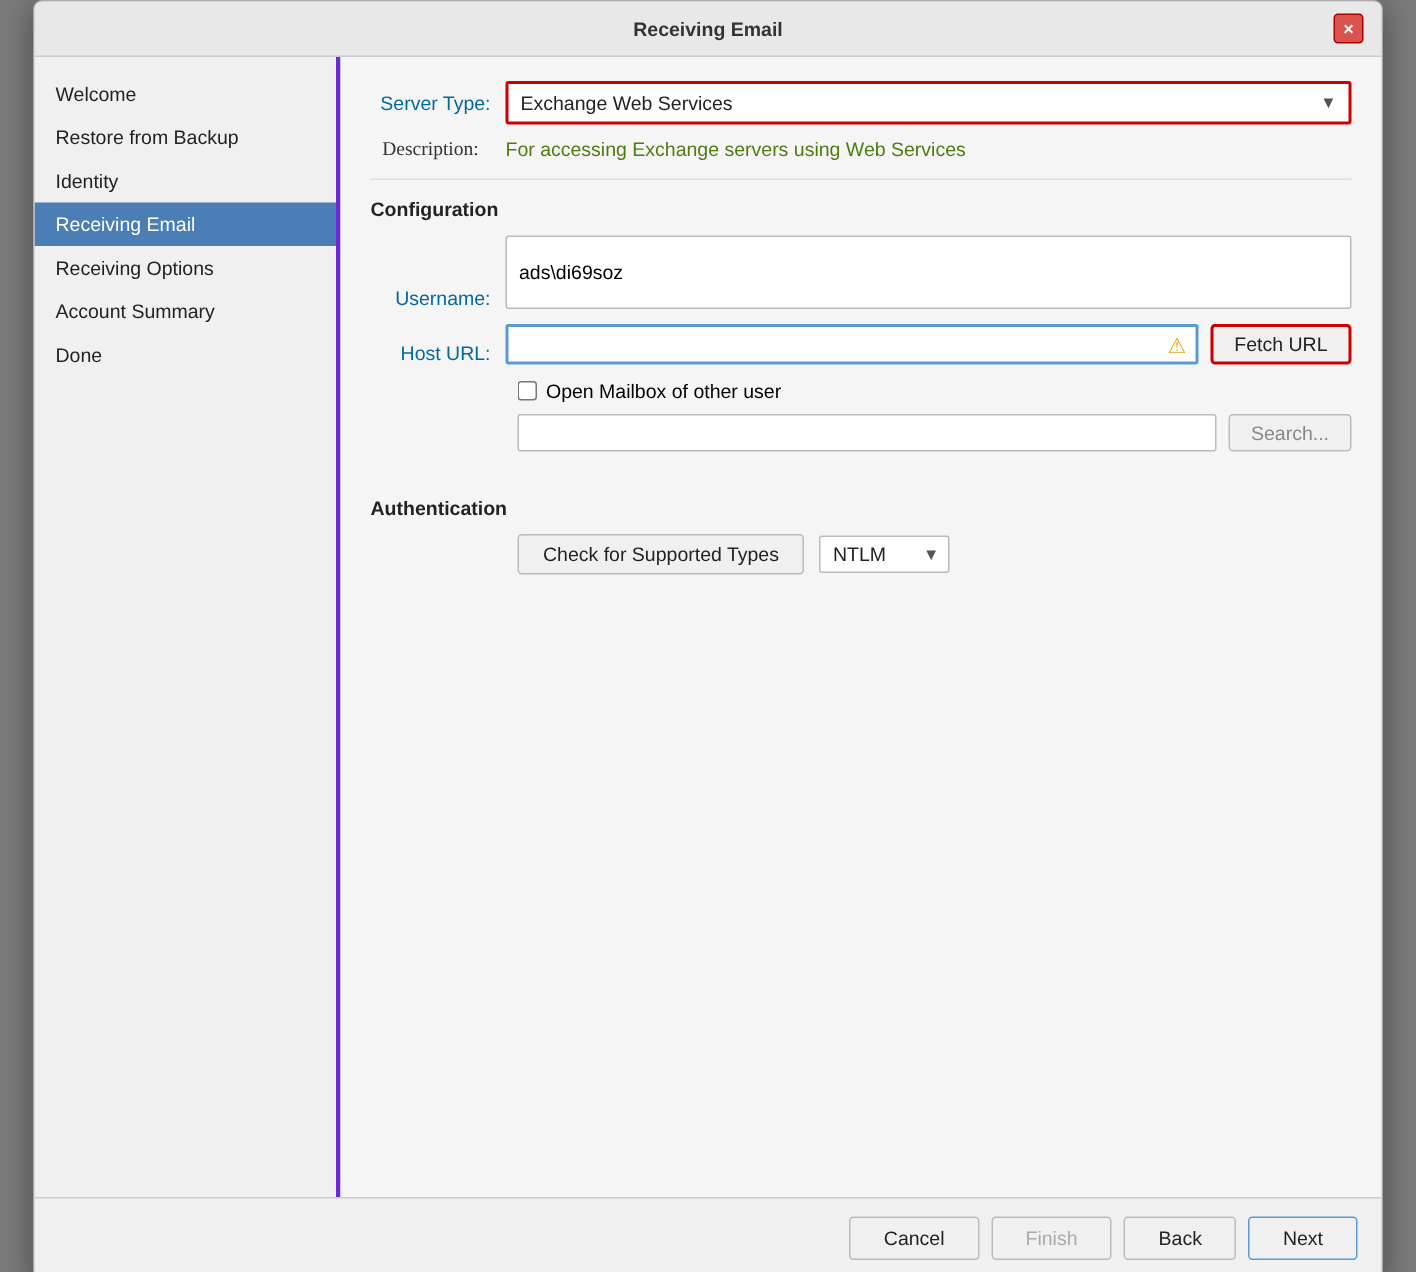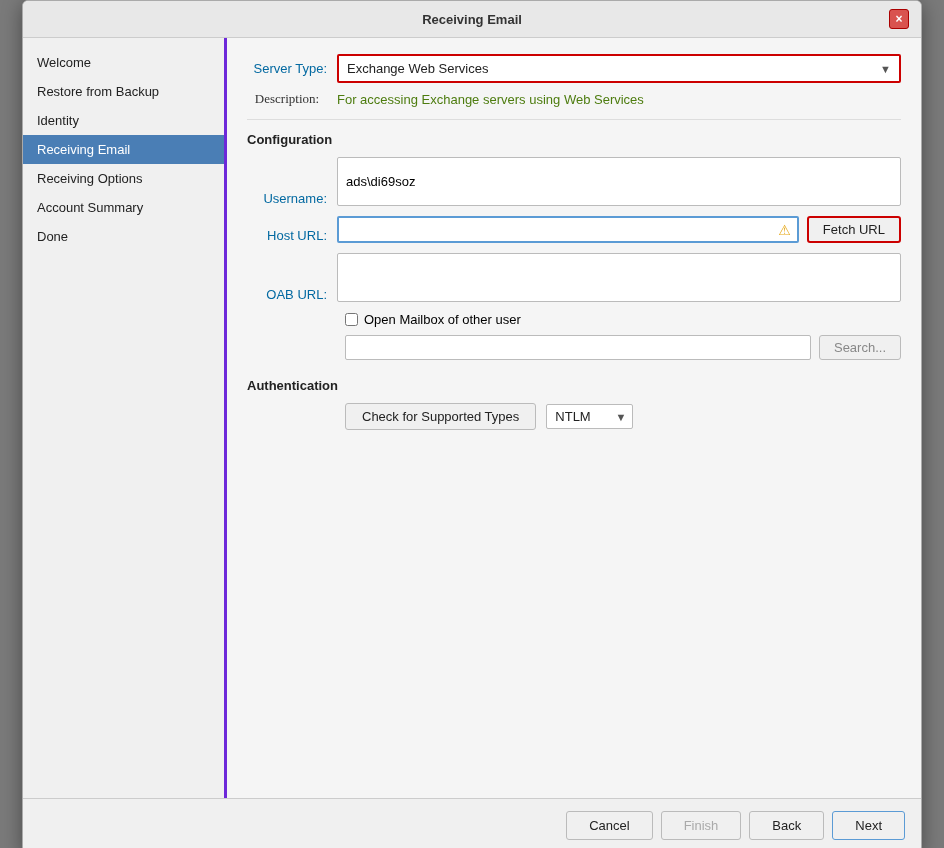--- a/index.html
+++ b/index.html
@@ -220,21 +220,21 @@
       padding: 4px 14px;
       border: 1px solid #bbb;
       border-radius: 3px;
       background: #f0f0f0;
       font-size: 13px;
       cursor: pointer;
       color: #888;
       white-space: nowrap;
     }
     .auth-section {
-      margin-top: 4px;
+      margin-top: 16px;
     }
     .auth-row {
       display: flex;
       align-items: center;
       margin-left: 98px;
       gap: 10px;
       margin-top: 8px;
     }
     .check-types-btn {
       padding: 5px 16px;
@@ -361,24 +361,20 @@
 
       <div class="field-row">
         <span class="field-label">Host URL:</span>
         <div class="host-url-wrapper">
           <input class="host-url-input" type="text" value="" style="">
           <span class="warning-icon">⚠</span>
         </div>
         <button class="fetch-btn">Fetch URL</button>
       </div>
 
-      <div class="field-row">
-        <span class="field-label">OAB URL:</span>
-        <input class="text-input" type="text" value="" style="">
-      </div>
 
       <div class="checkbox-row">
         <input type="checkbox" id="open-mailbox" style="">
         <label for="open-mailbox">Open Mailbox of other user</label>
       </div>
 
       <div class="search-row">
         <input class="mailbox-input" type="text" value="" style="">
         <button class="search-btn">Search...</button>
       </div>

